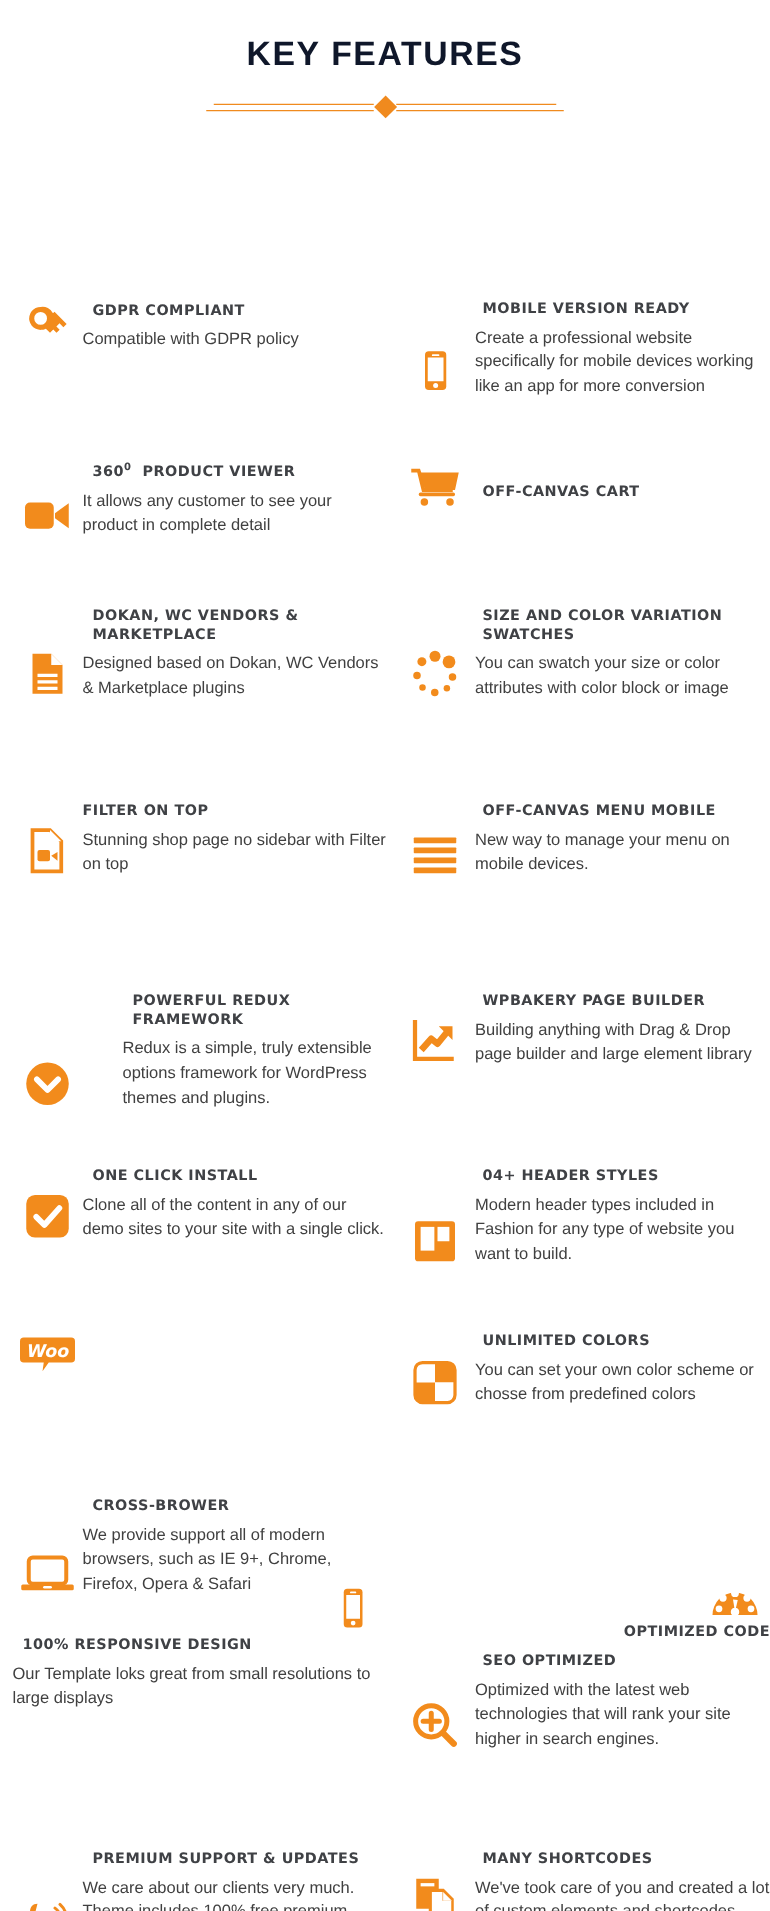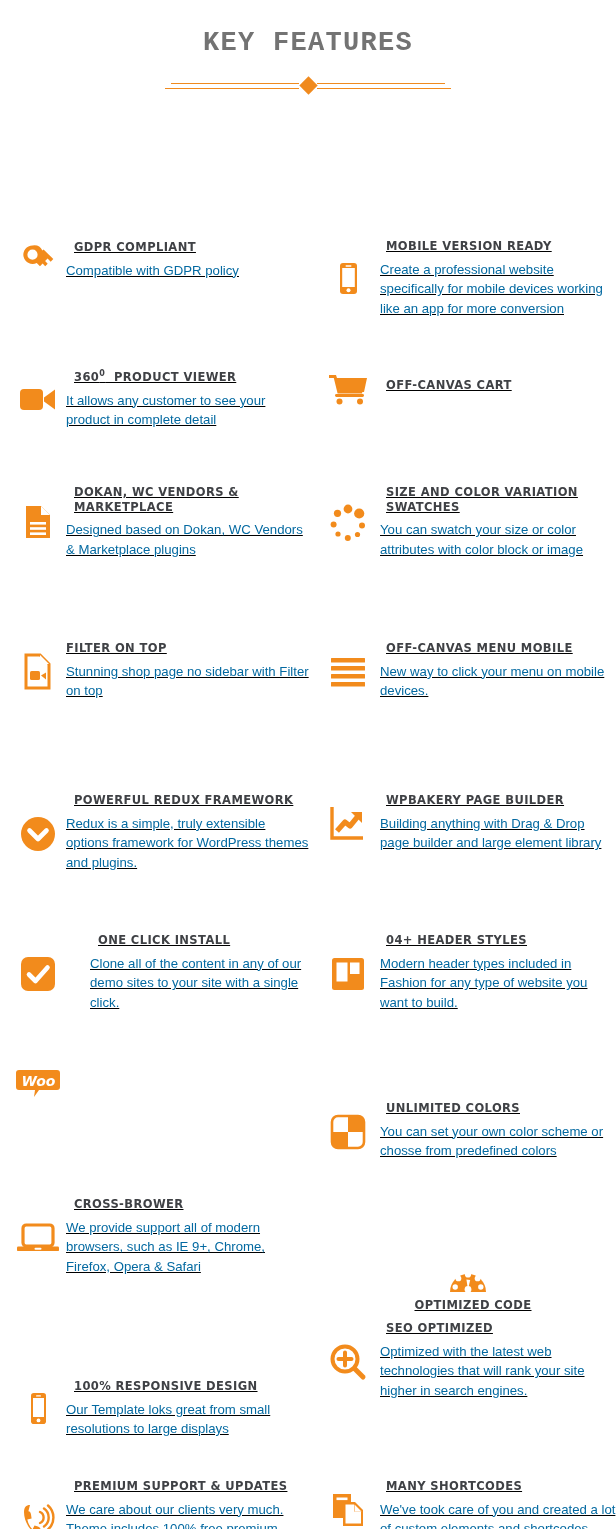--- a/index.html
+++ b/index.html
@@ -16,25 +16,25 @@
     -webkit-font-smoothing: antialiased;
     overflow: hidden;
   }
 
   
   .header {
     padding-top: 30px;
     text-align: center;
   }
   .page-title {
-    font-family: Liberation Mono, monospace;
+    font-family: Liberation Sans, sans-serif;
     font-size: 27px;
     font-weight: bold;
     letter-spacing: 1.3px;
-    color: #737373;
+    color: #0f172a;
     line-height: 1;
     margin: 0;
   }
   .divider {
     margin: 16px auto 0;
     width: 310px;
     height: 26px;
     position: relative;
   }
   .divider .dline {
@@ -58,22 +58,21 @@
   }
 
   
   .features {
     position: relative;
     width: 616px;
   }
   .feature {
     position: absolute;
     display: flex;
-    align-items: center;
-    text-decoration: underline;
+    align-items: flex-end;
   }
   .col-left  { left: 10px;  width: 300px; }
   .col-right { left: 320px; width: 296px; }
 
   .feat-icon {
     flex: 0 0 auto;
     width: 56px;
     display: flex;
     align-items: flex-start;
     justify-content: center;
@@ -91,21 +90,21 @@
     margin: 0 0 6px 0;
     text-transform: uppercase;
   }
   .feat-title sup {
     font-size: 8px;
     vertical-align: super;
   }
   .feat-desc {
     font-family: "Liberation Sans", sans-serif;
     font-size: 13.2px;
-    color: #0369a1;
+    color: #404040;
     line-height: 1.48;
     margin: 0;
     font-weight: 400;
   }
   
   .indent-1 .feat-title { margin-left: 8px; }
   .indent-1 .feat-desc  { margin-left: 0px; }
   .indent-2 .feat-title { margin-left: 10px; }
   .indent-2 .feat-desc  { margin-left: 4px; }
 
@@ -243,25 +242,25 @@
         <g fill="#f28b1c">
           <rect x="5" y="3" width="34" height="4.6" rx="0.6"></rect>
           <rect x="5" y="11" width="34" height="4.6" rx="0.6"></rect>
           <rect x="5" y="19" width="34" height="4.6" rx="0.6"></rect>
           <rect x="5" y="27" width="34" height="4.6" rx="0.6"></rect>
         </g>
       </svg>
     </div>
     <div class="feat-body">
       <div class="feat-title">OFF-CANVAS MENU MOBILE</div>
-      <div class="feat-desc">New way to click your menu on mobile devices.</div>
-    </div>
-  </div>
-
-  <div class="feature col-left indent-1" style="top:694px;">
+      <div class="feat-desc">New way to manage your menu on mobile devices.</div>
+    </div>
+  </div>
+
+  <div class="feature col-left indent-1" style="top:694px;gap:32px;">
     <div class="feat-icon">
       <svg width="40" height="40" viewBox="0 0 40 40">
         <circle cx="20" cy="20" r="17" fill="#f28b1c"></circle>
         <path d="M11.5 16.5 L20 25 L28.5 16.5" fill="none" stroke="#ffffff" stroke-width="4.6" stroke-linecap="round" stroke-linejoin="round"></path>
       </svg>
     </div>
     <div class="feat-body">
       <div class="feat-title">POWERFUL REDUX FRAMEWORK</div>
       <div class="feat-desc">Redux is a simple, truly extensible options framework for WordPress themes and plugins.</div>
     </div>
@@ -274,21 +273,21 @@
         <path d="M10 27 L18 18 L23 22 L32 11" fill="none" stroke="#f28b1c" stroke-width="5.2" stroke-linejoin="round"></path>
         <path d="M24 8 H35 V19 Z" fill="#f28b1c"></path>
       </svg>
     </div>
     <div class="feat-body">
       <div class="feat-title">WPBAKERY PAGE BUILDER</div>
       <div class="feat-desc">Building anything with Drag &amp; Drop page builder and large element library</div>
     </div>
   </div>
 
-  <div class="feature col-left indent-1" style="top:834px;gap:24px;">
+  <div class="feature col-left indent-1" style="top:834px;">
     <div class="feat-icon">
       <svg width="40" height="40" viewBox="0 0 40 40">
         <rect x="3" y="3" width="34" height="34" rx="7" fill="#f28b1c"></rect>
         <path d="M11 20.5 L17.5 27 L29.5 13.5" fill="none" stroke="#ffffff" stroke-width="4.6" stroke-linecap="round" stroke-linejoin="round"></path>
       </svg>
     </div>
     <div class="feat-body">
       <div class="feat-title">ONE CLICK INSTALL</div>
       <div class="feat-desc">Clone all of the content in any of our demo sites to your site with a single click.</div>
     </div>
@@ -312,21 +311,21 @@
     <div class="feat-icon">
       <svg width="46" height="36" viewBox="0 0 46 36">
         <path d="M4 3 h38 a3 3 0 0 1 3 3 v14 a3 3 0 0 1 -3 3 h-18 l-5 7 l1 -7 h-16 a3 3 0 0 1 -3 -3 v-14 a3 3 0 0 1 3 -3 z" fill="#f28b1c"></path>
         <g fill="#ffffff" font-family="DejaVu Sans, sans-serif" font-weight="bold" font-size="14" font-style="italic">
           <text x="6.5" y="18.5">Woo</text>
         </g>
       </svg>
     </div>
   </div>
 
-  <div class="feature col-right indent-2" style="top:966px;margin-top:36px;">
+  <div class="feature col-right indent-2" style="top:966px;">
     <div class="feat-icon">
       <svg width="38" height="38" viewBox="0 0 38 38">
         <defs>
           <clipPath id="cbclip">
               <rect x="3" y="3" width="32" height="32" rx="6"></rect>
             </clipPath>
         </defs>
         <g clip-path="url(#cbclip)">
           <rect x="3" y="3" width="16" height="16" fill="#ffffff"></rect>
           <rect x="19" y="3" width="16" height="16" fill="#f28b1c"></rect>
@@ -369,21 +368,21 @@
           <path d="M21 27.5 L23.2 18 L19.4 17.5 Z"></path>
           <circle cx="21" cy="27.5" r="3.4"></circle>
         </g>
       </svg>
     </div>
     <div class="feat-body">
       <div class="feat-title">OPTIMIZED CODE</div>
     </div>
   </div>
 
-  <div class="feature col-left indent-1" style="top:1280px;">
+  <div class="feature col-left indent-1" style="top:1167px;flex-direction:column;">
     <div class="feat-icon">
       <svg width="30" height="40" viewBox="0 0 30 40">
         <rect x="8" y="3" width="15" height="31" rx="2.8" fill="#f28b1c"></rect>
         <rect x="10" y="8" width="11" height="19" fill="#ffffff"></rect>
         <rect x="13" y="5.2" width="5" height="1.4" rx="0.7" fill="#ffffff"></rect>
         <circle cx="15.5" cy="30.4" r="1.9" fill="#ffffff"></circle>
       </svg>
     </div>
     <div class="feat-body">
       <div class="feat-title">100% RESPONSIVE DESIGN</div>

